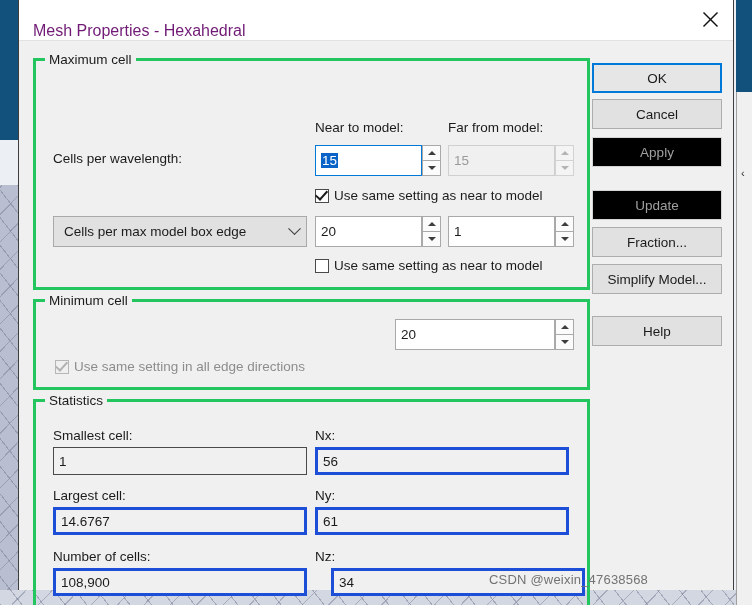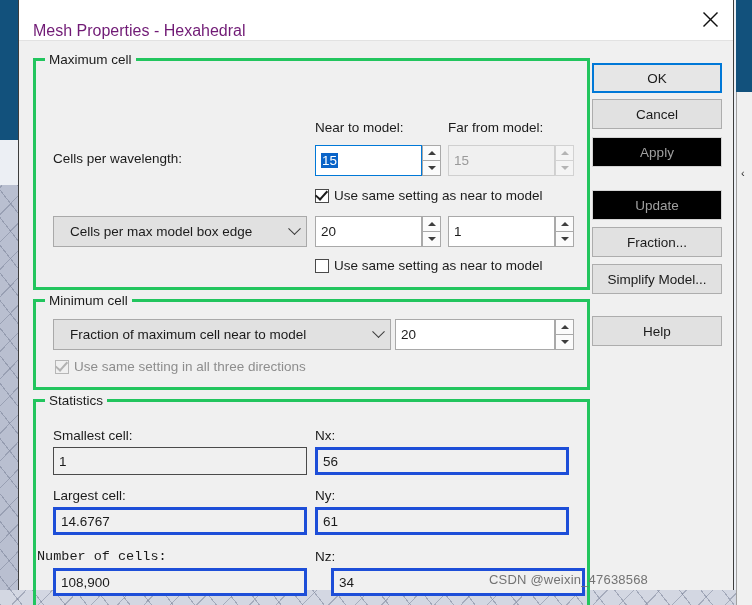--- a/index.html
+++ b/index.html
@@ -212,21 +212,21 @@
     background: #e1e1e1;
     border: 1px solid #a9a9a9;
     font-size: 13.5px;
     color: #1b1b1b;
     display: flex;
     align-items: center;
     cursor: default;
   }
   .combobox .combo-text {
     flex: 1;
-    padding-left: 16px;
+    padding-left: 10px;
     white-space: nowrap;
     overflow: hidden;
   }
   .combo-chevron {
     width: 24px;
     display: flex; align-items: center; justify-content: center;
   }
   .chevron-glyph {
     width: 8px; height: 8px;
     border: solid #3d3d3d;
@@ -370,61 +370,55 @@
 
     <div class="checkbox-row" style="left:296px; top:217px;">
       <span class="checkbox-box"></span>
       <span>Use same setting as near to model</span>
     </div>
 
     <div class="groupbox" id="group-minimum-cell">
       <div class="groupbox-title">Minimum cell</div>
     </div>
 
-    <div class="combobox" style="left:34px; top:278px; width:338px; height:31px;">
-      <span class="combo-text">Fraction of maximum cell near to model</span>
-      <span class="combo-chevron">
-        <i class="chevron-glyph"></i>
-      </span>
-    </div>
 
     <div class="textbox" style="left:376px; top:278px; width:160px; height:31px;">
       <span>20</span>
     </div>
     <div class="spinner" style="left:536px; top:278px; height:31px;">
       <div class="spinner-btn">
           <i class="arrow-up"></i>
         </div>
       <div class="spinner-btn">
           <i class="arrow-down"></i>
         </div>
     </div>
 
     <div class="checkbox-row disabled" style="left:36px; top:318px;">
       <span class="checkbox-box">
         <i class="check-mark"></i>
       </span>
-      <span>Use same setting in all three directions</span>
+      <span>Use same setting in all edge directions</span>
     </div>
 
     <div class="groupbox" id="group-statistics">
       <div class="groupbox-title">Statistics</div>
     </div>
 
     <div class="form-label" style="left:34px; top:387px;">Smallest cell:</div>
     <div class="textbox readonly emphasis" style="left:34px; top:406px; width:254px; height:28px;">
       <span>1</span>
     </div>
 
     <div class="form-label" style="left:34px; top:447px;">Largest cell:</div>
     <div class="textbox readonly" style="left:34px; top:466px; width:254px; height:28px;">
       <span>14.6767</span>
     </div>
 
-    <div class="form-label" style="left:18px; top:508px;font-family:Liberation Mono, monospace;">Number of cells:</div>
+    <div class="form-label" style="left:34px; top:508px;">Number of cells:</div>
     <div class="textbox readonly" style="left:34px; top:527px; width:254px; height:28px;">
       <span>108,900</span>
     </div>
 
     <div class="form-label" style="left:296px; top:387px;">Nx:</div>
     <div class="textbox readonly" style="left:296px; top:406px; width:254px; height:28px;">
       <span>56</span>
     </div>
 
     <div class="form-label" style="left:296px; top:447px;">Ny:</div>

